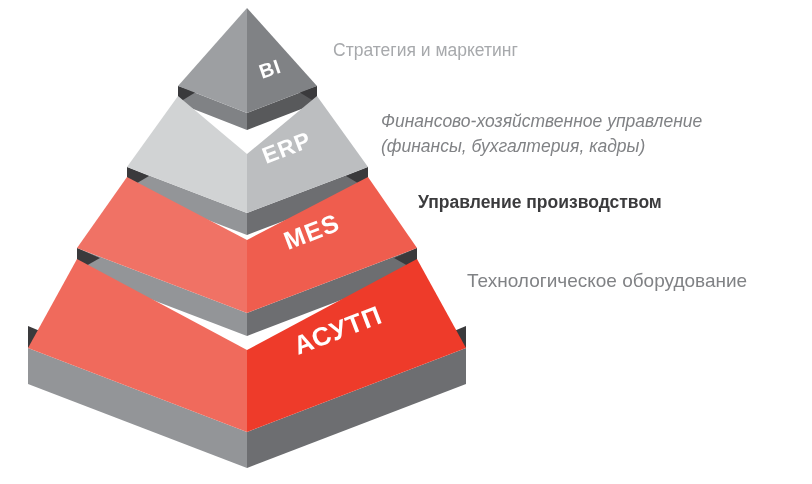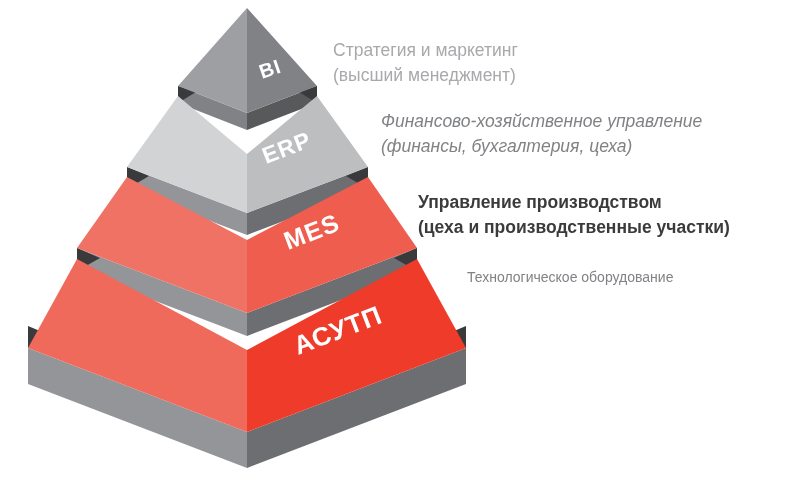--- a/index.html
+++ b/index.html
@@ -11,21 +11,21 @@
     position:relative;
   }
   #stage{position:absolute;left:0;top:0;width:812px;height:484px;}
   svg.pyramid{position:absolute;left:0;top:0;width:812px;height:484px;}
   .labels{position:absolute;left:0;top:16px;width:737px;height:484px;pointer-events:none;padding-left:36px;}
   .label-block{position:absolute;line-height:1.42;white-space:nowrap;}
   .label-block .ln{display:block;}
   .lbl-bi{left:333px;top:22px;font-size:17.5px;color:#a7a9ac;}
   .lbl-erp{left:381px;top:93px;font-size:17.5px;color:#808285;font-style:italic;}
   .lbl-mes{left:418px;top:174px;font-size:17.5px;color:#3b3b3d;font-weight:bold;}
-  .lbl-asutp{left:467px;top:252px;font-size:14px;color:#808285;text-align:center;}
+  .lbl-asutp{left:467px;top:252px;font-size:19px;color:#808285;text-align:center;}
   .tier-text{
     font-weight:bold;fill:#ffffff;
     font-family:"Liberation Sans","DejaVu Sans",sans-serif;
     letter-spacing:1px;
   }
 </style>
 </head>
 <body>
 
 <div id="stage">
@@ -75,31 +75,29 @@
       <polygon points="417,259 466,348 247,432 247,350" fill="#ee3b2a"></polygon>
       <text class="tier-text" x="298" y="355" font-size="26" transform="rotate(-21 298 355)">АСУТП</text>
     </g>
 
   </svg>
 
   <div class="labels">
 
     <div class="label-block lbl-bi">
       <span class="ln">Стратегия и маркетинг</span>
-      <span class="ln">(высший менеджмент)</span>
     </div>
 
     <div class="label-block lbl-erp">
       <span class="ln">Финансово-хозяйственное управление</span>
-      <span class="ln">(финансы, бухгалтерия, цеха)</span>
+      <span class="ln">(финансы, бухгалтерия, кадры)</span>
     </div>
 
     <div class="label-block lbl-mes">
       <span class="ln">Управление производством</span>
-      <span class="ln">(цеха и производственные участки)</span>
     </div>
 
     <div class="label-block lbl-asutp">
       <span class="ln">Технологическое оборудование</span>
     </div>
 
   </div>
 </div>
 
 </body></html>

